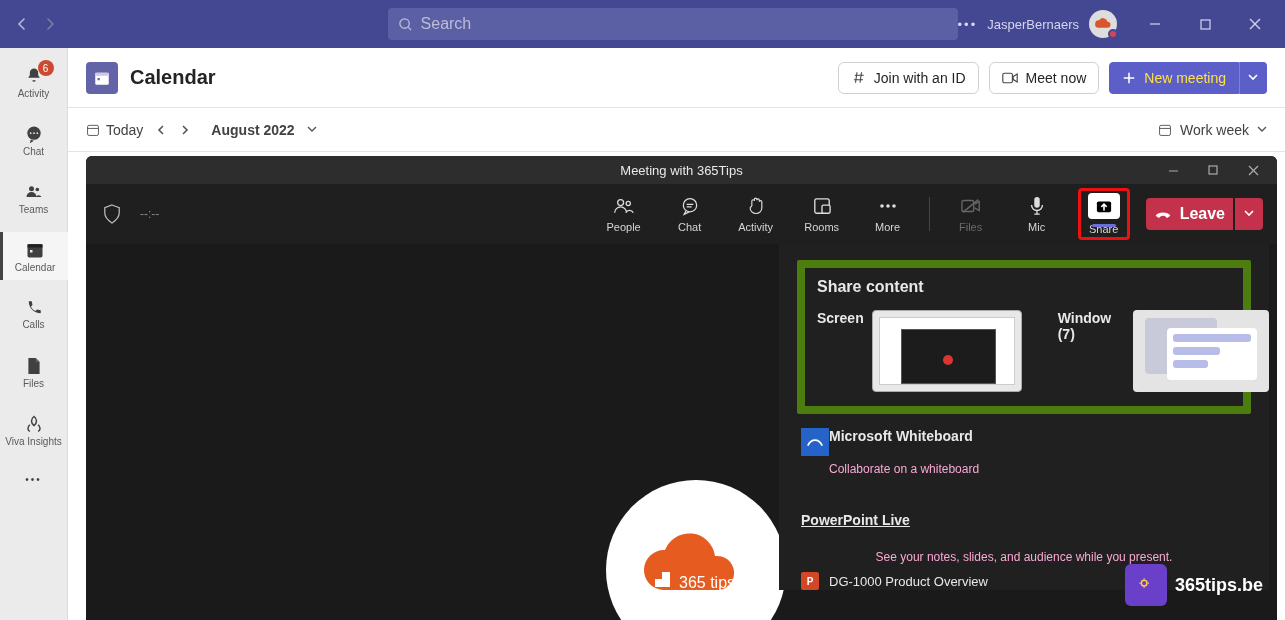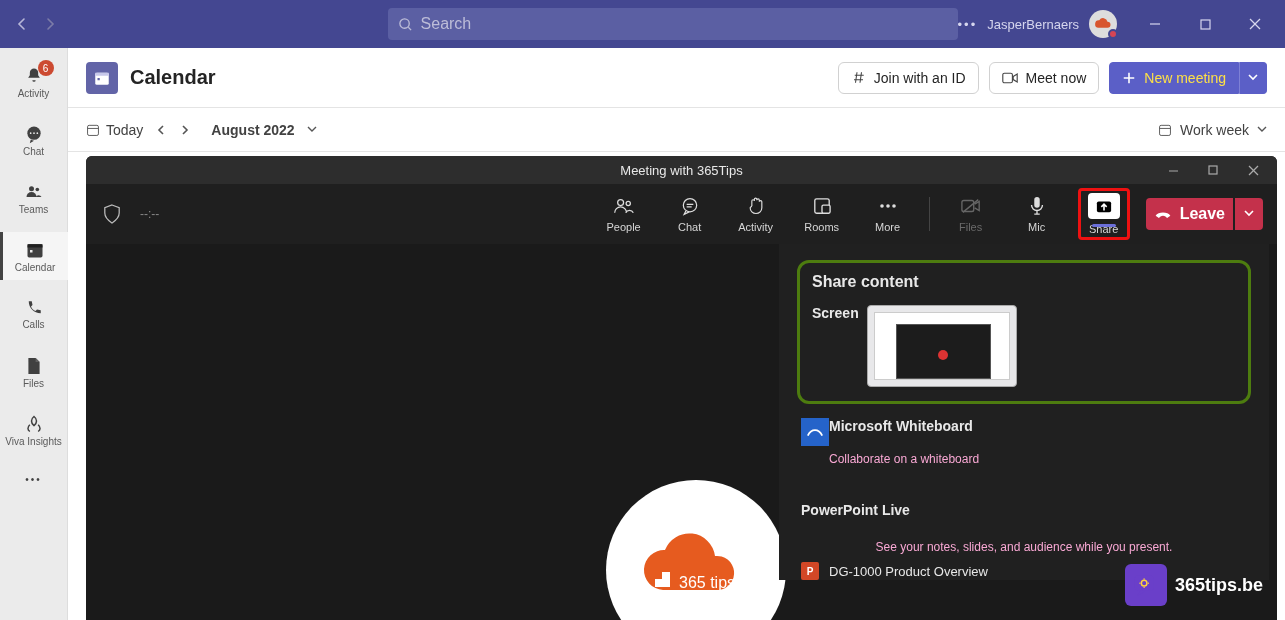--- a/index.html
+++ b/index.html
@@ -55,21 +55,21 @@
   .share-active { background:#fff; color:#000; border-radius:4px; width:32px; height:26px; display:flex; align-items:center; justify-content:center; position:relative; }
   .share-underline { position:absolute; bottom:-8px; left:4px; right:4px; height:3px; background:#6b6fd9; border-radius:2px;}
   .leave-group { display:flex; gap:2px; }
   .leave-btn { background:#c4314b; color:#fff; height:32px; border-radius:4px 0 0 4px; display:flex; align-items:center; padding:0 8px; font-weight:600; gap:8px;}
   .leave-caret { background:#c4314b; color:#fff; height:32px; width:28px; border-radius:0 4px 4px 0; display:flex; align-items:center; justify-content:center;}
 
   .meeting-content { flex:1; position:relative; background:#1a1a1a; }
   .circle-logo { position:absolute; left:520px; bottom:-40px; width:180px; height:180px; background:#fff; border-radius:50%; display:flex; align-items:center; justify-content:center; }
 
   .share-panel { position:absolute; top:0; right:8px; width:490px; padding:16px 18px 0 18px; background:#202020; }
-  .share-outline { border:3px solid #4d7c0f; border-radius:12px; padding:10px 12px 14px 12px; }
+  .share-outline { border:8px solid #4d7c0f; border-radius:2px; padding:10px 12px 14px 12px; }
   .share-row { display:flex; align-items:center; justify-content:space-between; }
   .share-title { font-weight:700; font-size:16px; }
   .toggle-row { display:flex; align-items:center; gap:10px; color:#ddd; font-size:13px;}
   .toggle { width:36px; height:18px; border:1px solid #888; border-radius:10px; position:relative;}
   .toggle-knob { position:absolute; left:2px; top:2px; width:12px; height:12px; border-radius:50%; background:#aaa;}
   .thumbs { display:flex; gap:36px; margin-top:14px; }
   .thumb-col { display:flex; flex-direction:row; gap:8px;}
   .thumb-label { font-size:14px; font-weight:600;}
   .thumb { width:150px; height:82px; border-radius:4px; background:#2e2e2e; position:relative; overflow:hidden;}
   .thumb.screen { border:1px solid #aaa; padding:4px; background:#e8e8ea;}
@@ -79,21 +79,21 @@
   .thumb.window { background:#e4e4e4; position:relative;}
   .thumb.window .w1 { position:absolute; left:12px; top:8px; width:72px; height:56px; background:#c9cad9; border-radius:4px;}
   .thumb.window .w2 { position:absolute; right:12px; top:18px; width:90px; height:52px; background:#fff; border-radius:4px; padding:6px;}
   .thumb.window .bar { height:8px; background:#b8bce8; border-radius:3px; margin-bottom:5px;}
 
   .wb-row, .pl-row { display:flex; padding:14px 4px 0 4px; }
   .wb-icon { width:28px; height:28px; background:#2563c9; display:flex; align-items:center; justify-content:center;}
   .wb-title { font-size:14px; font-weight:600;}
   .wb-sub, .pl-sub { font-size:12px; color:#f9a8d4; margin-top:18px;text-align:center;}
   .pl-row { flex-direction:column; gap:4px;}
-  .pl-title { font-size:14px; font-weight:700;}
+  .pl-title { font-size:14px; font-weight:700;text-decoration:underline;}
   .ppt-row { display:flex; align-items:center; gap:10px; padding:8px 4px 0 4px;}
   .ppt-icon { width:18px; height:18px; background:#d24726; border-radius:2px; display:flex; align-items:center; justify-content:center; color:#fff; font-size:10px; font-weight:700;}
 
   .watermark { position:absolute; right:14px; bottom:14px; display:flex; align-items:center; gap:8px; color:#fff; font-weight:700;}
   .wm-badge { width:42px; height:42px; background:#6a3fc9; border-radius:6px; display:flex; align-items:center; justify-content:center;}
 
   svg { display:block; }
 </style>
 </head>
 <body>
@@ -433,20 +433,31 @@
             </div>
             <div class="thumbs">
               <div class="thumb-col">
                 <div class="thumb-label">Screen</div>
                 <div class="thumb screen">
                   <div class="inner1"></div>
                     <div class="inner2"></div>
                     <div class="dot"></div>
                 </div>
               </div>
+              <div class="thumb-col">
+                <div class="thumb-label">Window (7)</div>
+                <div class="thumb window">
+                  <div class="w1"></div>
+                  <div class="w2">
+                      <div class="bar"></div>
+                      <div class="bar" style="width:60%;"></div>
+                      <div class="bar" style="width:45%;"></div>
+                    </div>
+                </div>
+              </div>
             </div>
           </div>
 
           <div class="wb-row">
             <div class="wb-icon">
               <svg width="18" height="18" viewBox="0 0 20 20">
                   <path d="M2 14c4-8 12-8 16 0" stroke="#fff" stroke-width="2" fill="none"></path>
                 </svg>
             </div>
             <div>

